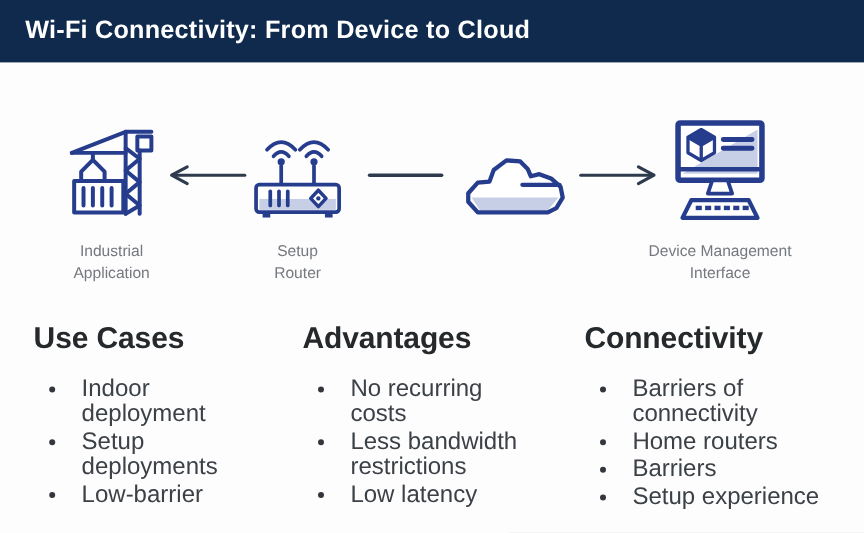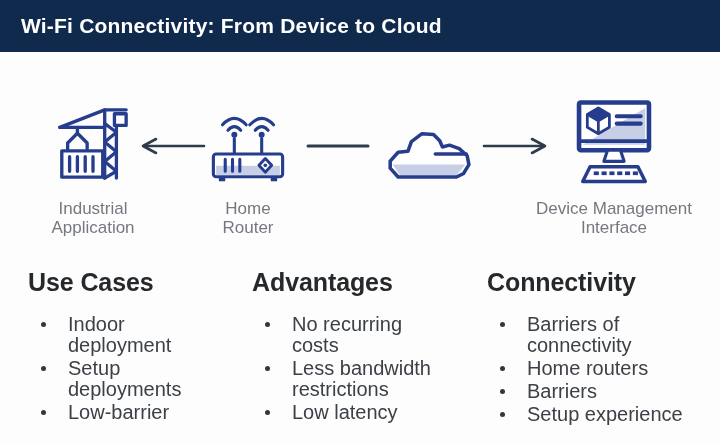--- a/index.html
+++ b/index.html
@@ -31,21 +31,21 @@
     width: 160px;
     display: flex; flex-direction: column; align-items: center;
   }
   .node .icon-area {
     height: 94px; width: 100%;
     display: flex; align-items: flex-end; justify-content: center;
   }
   .node .node-label {
     margin-top: 13px;
     text-align: center;
-    font-size: 17px;
+    font-size: 13px;
     line-height: 19px;
     color: #75797f;
   }
   .node .node-label span { display: block; }
   .connector { position: absolute; top: 137px; height: 18px; }
   
   .col { position: absolute; top: 268px; }
   .col h2 {
     font-size: 25px;
     font-weight: 700;
@@ -135,21 +135,21 @@
         <g stroke="#263c8d" stroke-width="3.4" stroke-linecap="round">
           <path d="M20 62 V75 M28 62 V75 M36 62 V75"></path>
         </g>
         <path d="M64 61 L71 68.5 L64 76 L57 68.5 Z" fill="#ffffff" stroke="#263c8d" stroke-width="3.2" stroke-linejoin="round"></path>
         <circle cx="64" cy="68.5" r="2" fill="#263c8d"></circle>
         <rect x="13" y="81" width="7" height="5" fill="#263c8d"></rect>
         <rect x="70" y="81" width="7" height="5" fill="#263c8d"></rect>
       </svg>
     </div>
     <div class="node-label">
-      <span>Home</span>
+      <span>Setup</span>
       <span>Router</span>
     </div>
   </div>
 
   <div class="connector" style="left:306px">
     <svg width="64" height="18" viewBox="0 0 64 18" fill="none">
       <path d="M2 9 H62" stroke="#2e3b4c" stroke-width="3" stroke-linecap="round"></path>
     </svg>
   </div>
 
@@ -166,21 +166,21 @@
 
   <div class="connector" style="left:482px">
     <svg width="70" height="18" viewBox="0 0 70 18" fill="none">
       <g stroke="#2e3b4c" stroke-width="2.6" stroke-linecap="round" stroke-linejoin="round">
         <path d="M2 9 H62"></path>
         <path d="M50 2 L63 9 L50 16"></path>
       </g>
     </svg>
   </div>
 
-  <div class="node" style="left:534px">
+  <div class="node" style="left:520px">
     <div class="icon-area">
       <svg width="92" height="88" viewBox="0 0 100 94" fill="none">
         <rect x="12" y="4" width="76" height="52" rx="2" fill="#ffffff"></rect>
         <polygon points="16,50 84,50 84,10" fill="#c7cfe6"></polygon>
         <rect x="12" y="4" width="76" height="52" rx="2" stroke="#263c8d" stroke-width="5" fill="none"></rect>
         <path d="M12 46 H88" stroke="#263c8d" stroke-width="4"></path>
         <polygon points="33,10 45,17 45,31 33,38 21,31 21,17" fill="#ffffff" stroke="#263c8d" stroke-width="3" stroke-linejoin="round"></polygon>
         <polygon points="33,10 45,17 33,24 21,17" fill="#263c8d" stroke="#263c8d" stroke-width="1" stroke-linejoin="round"></polygon>
         <path d="M21 17 L33 24 L45 17 M33 24 V38" stroke="#263c8d" stroke-width="3" stroke-linejoin="round"></path>
         <path d="M53 19 H79 M53 27 H79" stroke="#263c8d" stroke-width="4.5" stroke-linecap="round"></path>

